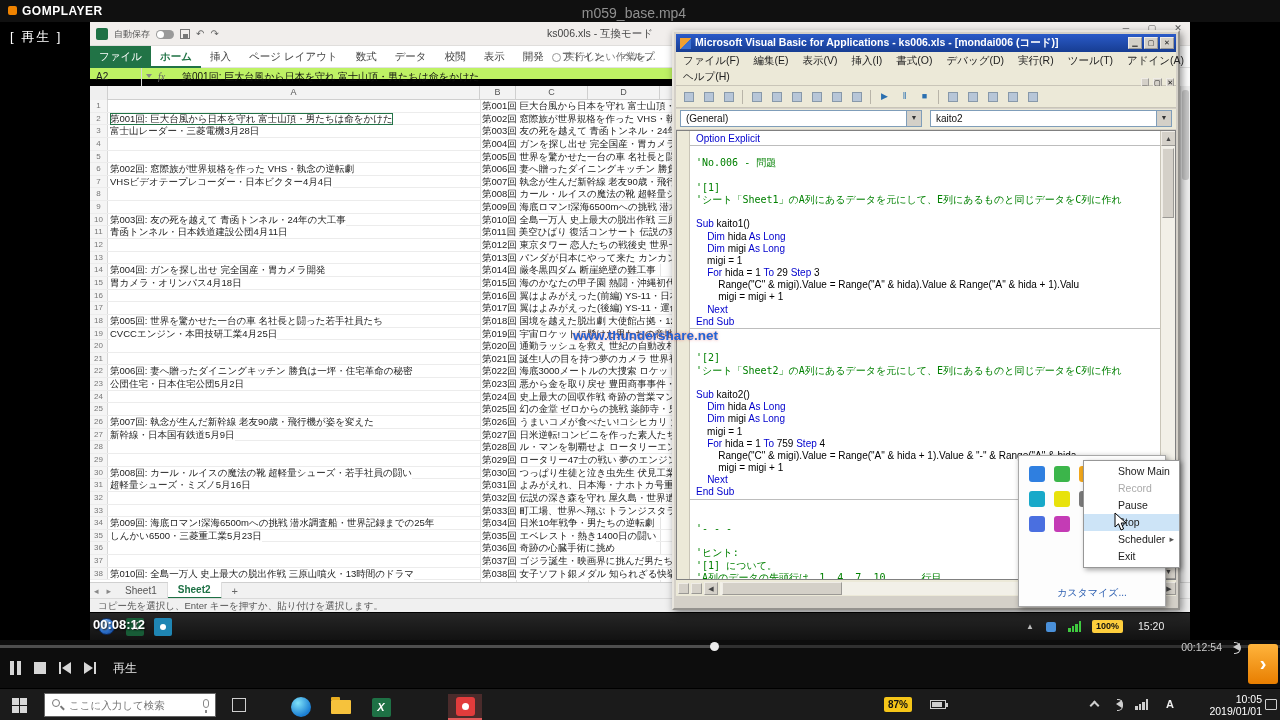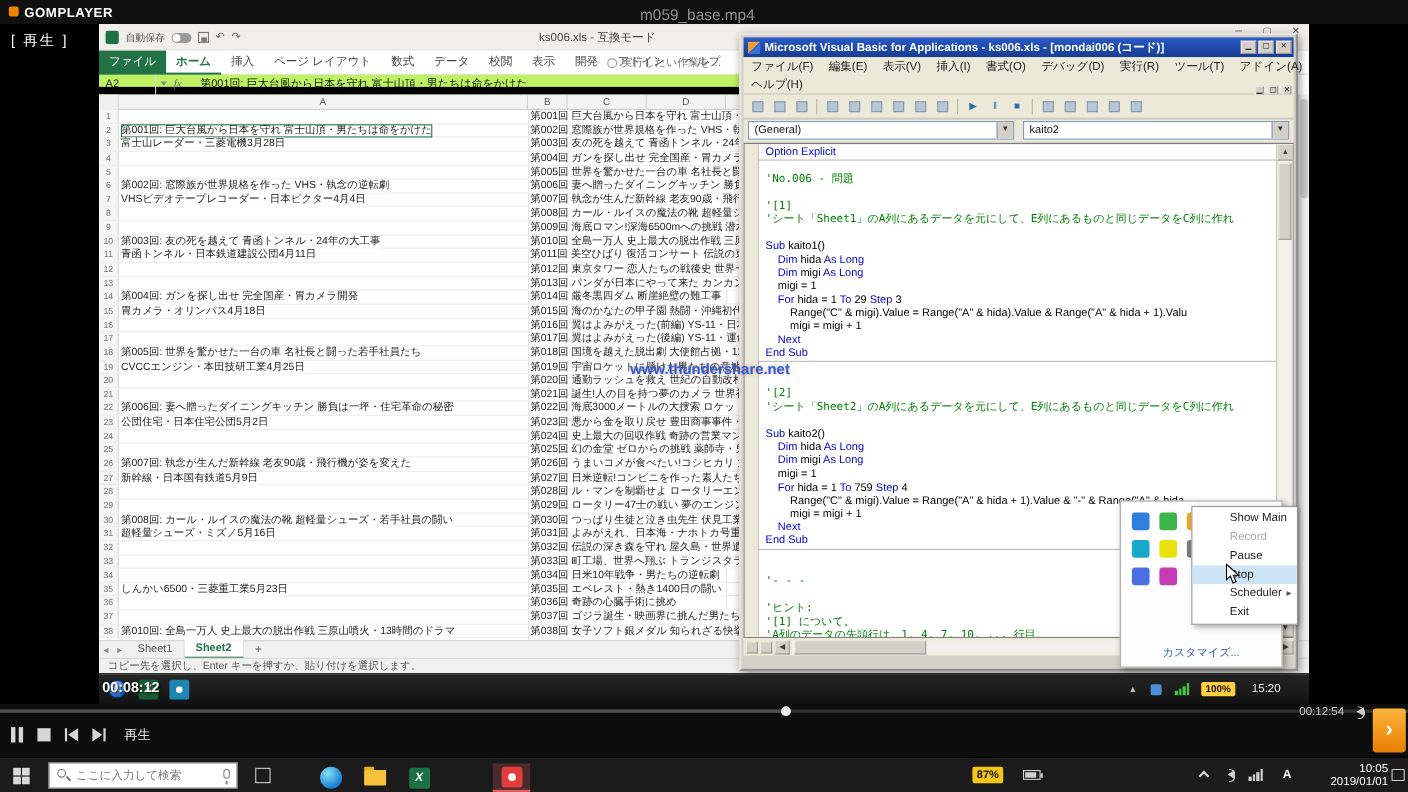--- a/index.html
+++ b/index.html
@@ -20,21 +20,21 @@
 #excel{position:absolute;left:0;top:0;width:1100px;height:590px;background:#fff}
 #xl-titlebar{position:absolute;left:0;top:0;width:1100px;height:24px;background:#f1eeec;border-bottom:1px solid #e0dedc}
 #xl-qat{position:absolute;left:6px;top:4px;height:16px;display:flex;align-items:center;gap:6px}
 .qat-excel-icon{width:12px;height:12px;background:#1e7145;border-radius:2px}
 #xl-autosave{font-size:9px;color:#555;white-space:nowrap}
 .qat-toggle{width:18px;height:9px;background:#9a9a9a;border-radius:5px;position:relative}
 .qat-toggle::after{content:"";position:absolute;left:1px;top:1px;width:7px;height:7px;border-radius:50%;background:#fff}
 .qat-save{width:10px;height:10px;border:1px solid #777;position:relative}
 .qat-save::after{content:"";position:absolute;left:2px;bottom:0;width:5px;height:4px;background:#777}
 .qat-undo,.qat-redo{font-size:10px;color:#666;line-height:10px}
-#xl-title{position:absolute;left:400px;width:220px;top:5px;text-align:left;font-size:10.5px;color:#444;white-space:nowrap}
+#xl-title{position:absolute;left:400px;width:220px;top:5px;text-align:center;font-size:10.5px;color:#444;white-space:nowrap}
 #xl-controls{position:absolute;right:6px;top:1px;display:flex;gap:14px;color:#555;font-size:9px}
 #xl-controls span{width:12px;text-align:center}
 #xl-ribbon{position:absolute;left:0;top:24px;width:1100px;height:22px;background:#fff;border-bottom:1px solid #e2e2e2}
 #ribbon-tabs{position:absolute;left:0;top:0;height:22px;display:flex}
 .rtab{padding:0 9px;font-size:10.5px;line-height:21px;color:#444;white-space:nowrap}
 .rtab.file{background:#217346;color:#fff}
 .rtab.active{color:#217346;border-bottom:2px solid #217346;font-weight:bold}
 #tell-me{position:absolute;left:462px;top:0;height:22px;display:flex;align-items:center;gap:4px}
 .tellme-icon{width:9px;height:9px;border:1px solid #999;border-radius:50%}
 #tell-me span{font-size:10px;color:#777;max-width:100px;overflow:hidden;text-overflow:ellipsis;white-space:nowrap}
@@ -398,20 +398,21 @@
             <div class="xrow">
               <div class="rnum">32</div>
               <div class="bcell">第032回 伝説の深き森を守れ 屋久島・世界遺産への道</div>
             </div>
             <div class="xrow">
               <div class="rnum">33</div>
               <div class="bcell">第033回 町工場、世界へ翔ぶ トランジスタラジオ・営業マンの闘い</div>
             </div>
             <div class="xrow">
               <div class="rnum">34</div>
+              <div class="acell">第009回: 海底ロマン!深海6500mへの挑戦 潜水調査船・世界記録までの25年</div>
               <div class="bcell">第034回 日米10年戦争・男たちの逆転劇</div>
             </div>
             <div class="xrow">
               <div class="rnum">35</div>
               <div class="acell">しんかい6500・三菱重工業5月23日</div>
               <div class="bcell">第035回 エベレスト・熱き1400日の闘い</div>
             </div>
             <div class="xrow">
               <div class="rnum">36</div>
               <div class="bcell">第036回 奇跡の心臓手術に挑め</div>

